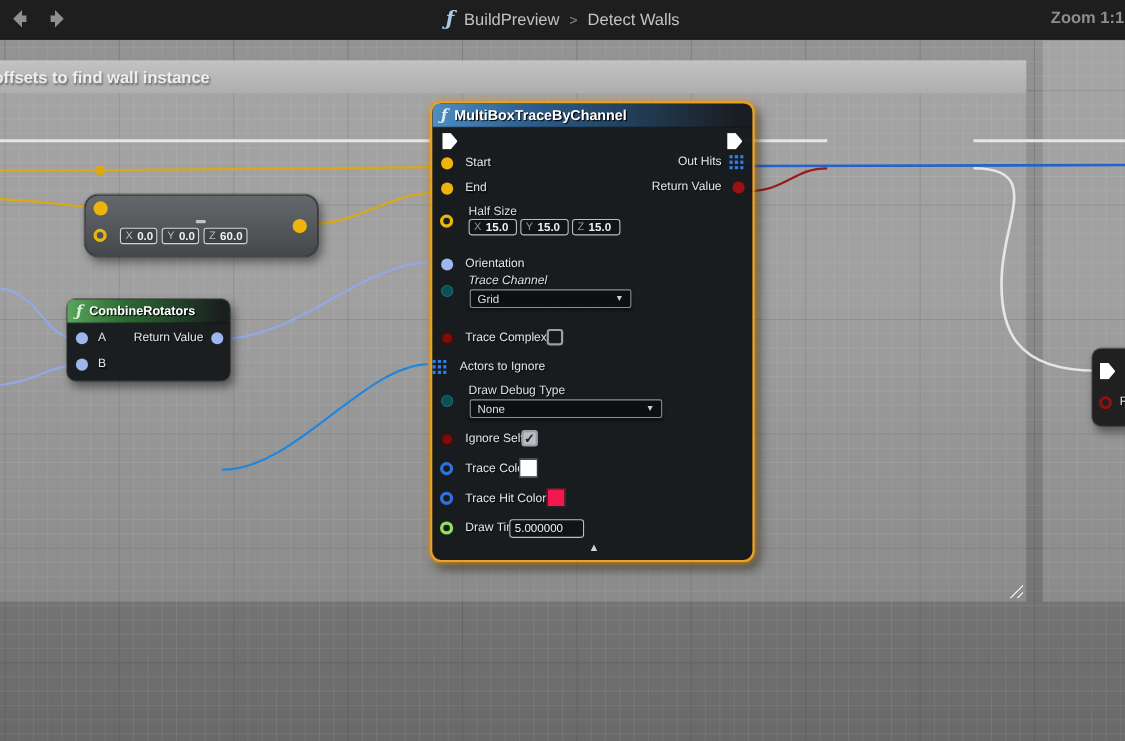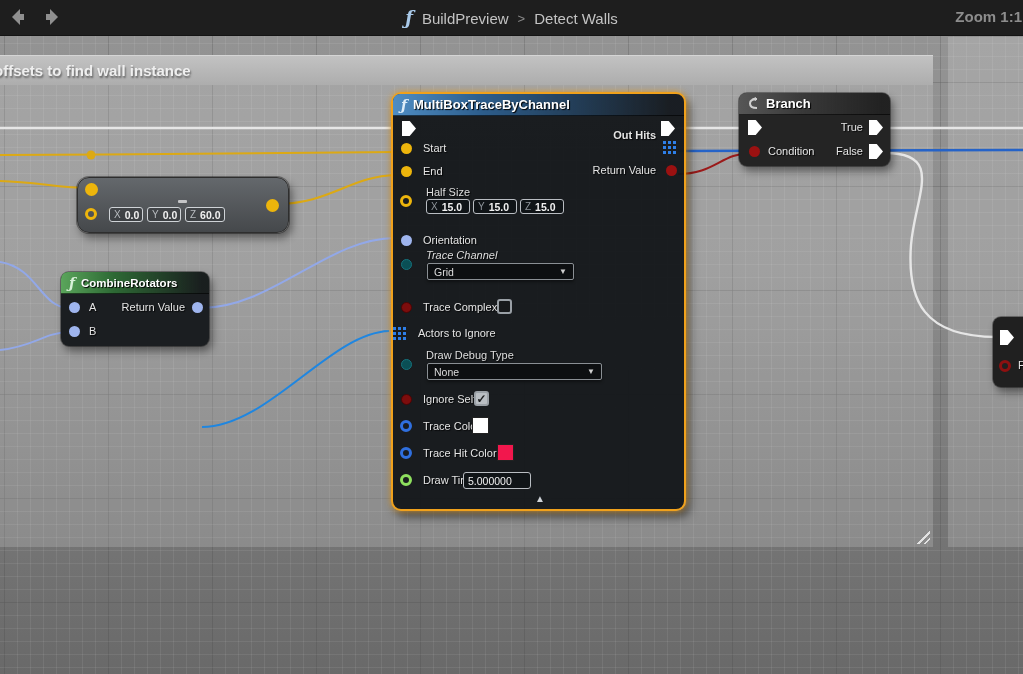--- a/index.html
+++ b/index.html
@@ -155,21 +155,21 @@
   <div class="node selected" style="left:391px; top:92px; width:295px; height:419px; border-radius:10px;">
     <div class="node-header hdr-blue" style="border-radius:7px 7px 0 0;">
       <span class="fn-glyph" style="color:#dcecf8;">ƒ</span>
       <span class="node-title">MultiBoxTraceByChannel</span>
     </div>
     <div class="abs pin-exec" style="left:9px; top:27px;"></div>
     <div class="abs pin-exec" style="right:9px; top:27px;"></div>
 
     <div class="abs pin pin-yellow" style="left:8px; top:49px;"></div>
     <div class="abs plabel" style="left:30px; top:48px;">Start</div>
-    <div class="abs plabel" style="right:28px; top:35px;font-weight:bold;">Out Hits</div>
+    <div class="abs plabel" style="right:28px; top:47px;">Out Hits</div>
     <svg class="gridpin abs" style="right:8px; top:47px;" width="13" height="13" fill="#2e7fe8">
       <rect x="0" y="0" width="3" height="3"></rect>
         <rect x="5" y="0" width="3" height="3"></rect>
         <rect x="10" y="0" width="3" height="3"></rect>
       <rect x="0" y="5" width="3" height="3"></rect>
         <rect x="5" y="5" width="3" height="3"></rect>
         <rect x="10" y="5" width="3" height="3"></rect>
       <rect x="0" y="10" width="3" height="3"></rect>
         <rect x="5" y="10" width="3" height="3"></rect>
         <rect x="10" y="10" width="3" height="3"></rect>
@@ -243,36 +243,20 @@
 
     <div class="abs ring ring-green" style="left:7px; top:380px;"></div>
     <div class="abs plabel" style="left:30px; top:380px;">Draw Time</div>
     <div class="abs field" style="left:70px; top:378px; width:68px; height:17px;">
       <span class="val" style="font-weight:normal;">5.000000</span>
     </div>
 
     <div class="abs collapse-arrow" style="left:142px; top:400px;">▲</div>
   </div>
 
-  <div class="node" style="left:739px; top:93px; width:151px; height:73px; background:#242424;">
-    <div class="node-header hdr-gray">
-      <svg width="13" height="13" viewBox="0 0 13 13">
-        <path d="M10 2 C4 2 3 5 3 6.5 C3 8 4 11 10 11" fill="none" stroke="#cfcfcf" stroke-width="2"></path>
-        <path d="M6 0 L1.5 2 L6 4 Z" fill="#cfcfcf" transform="translate(3,0)"></path>
-      </svg>
-      <span class="node-title">Branch</span>
-    </div>
-    <div class="abs pin-exec" style="left:9px; top:27px;"></div>
-    <div class="abs plabel" style="right:27px; top:28px;">True</div>
-    <div class="abs pin-exec" style="right:7px; top:27px;"></div>
-    <div class="abs pin pin-red" style="left:10px; top:53px;"></div>
-    <div class="abs plabel" style="left:29px; top:52px;">Condition</div>
-    <div class="abs plabel" style="right:27px; top:52px;">False</div>
-    <div class="abs pin-exec" style="right:7px; top:51px;"></div>
-  </div>
 
   <div class="node" style="left:993px; top:317px; width:32px; height:70px; background:#202020; border-radius:8px 0 0 8px;">
     <div class="abs pin-exec" style="left:7px; top:13px;"></div>
     <div class="abs ring ring-red" style="left:6px; top:43px;"></div>
     <div class="abs plabel" style="left:25px; top:42px;">F</div>
   </div>
 
   <div class="topbar">
     <div class="navarrows">
       <svg width="20" height="20" viewBox="0 0 20 20">

